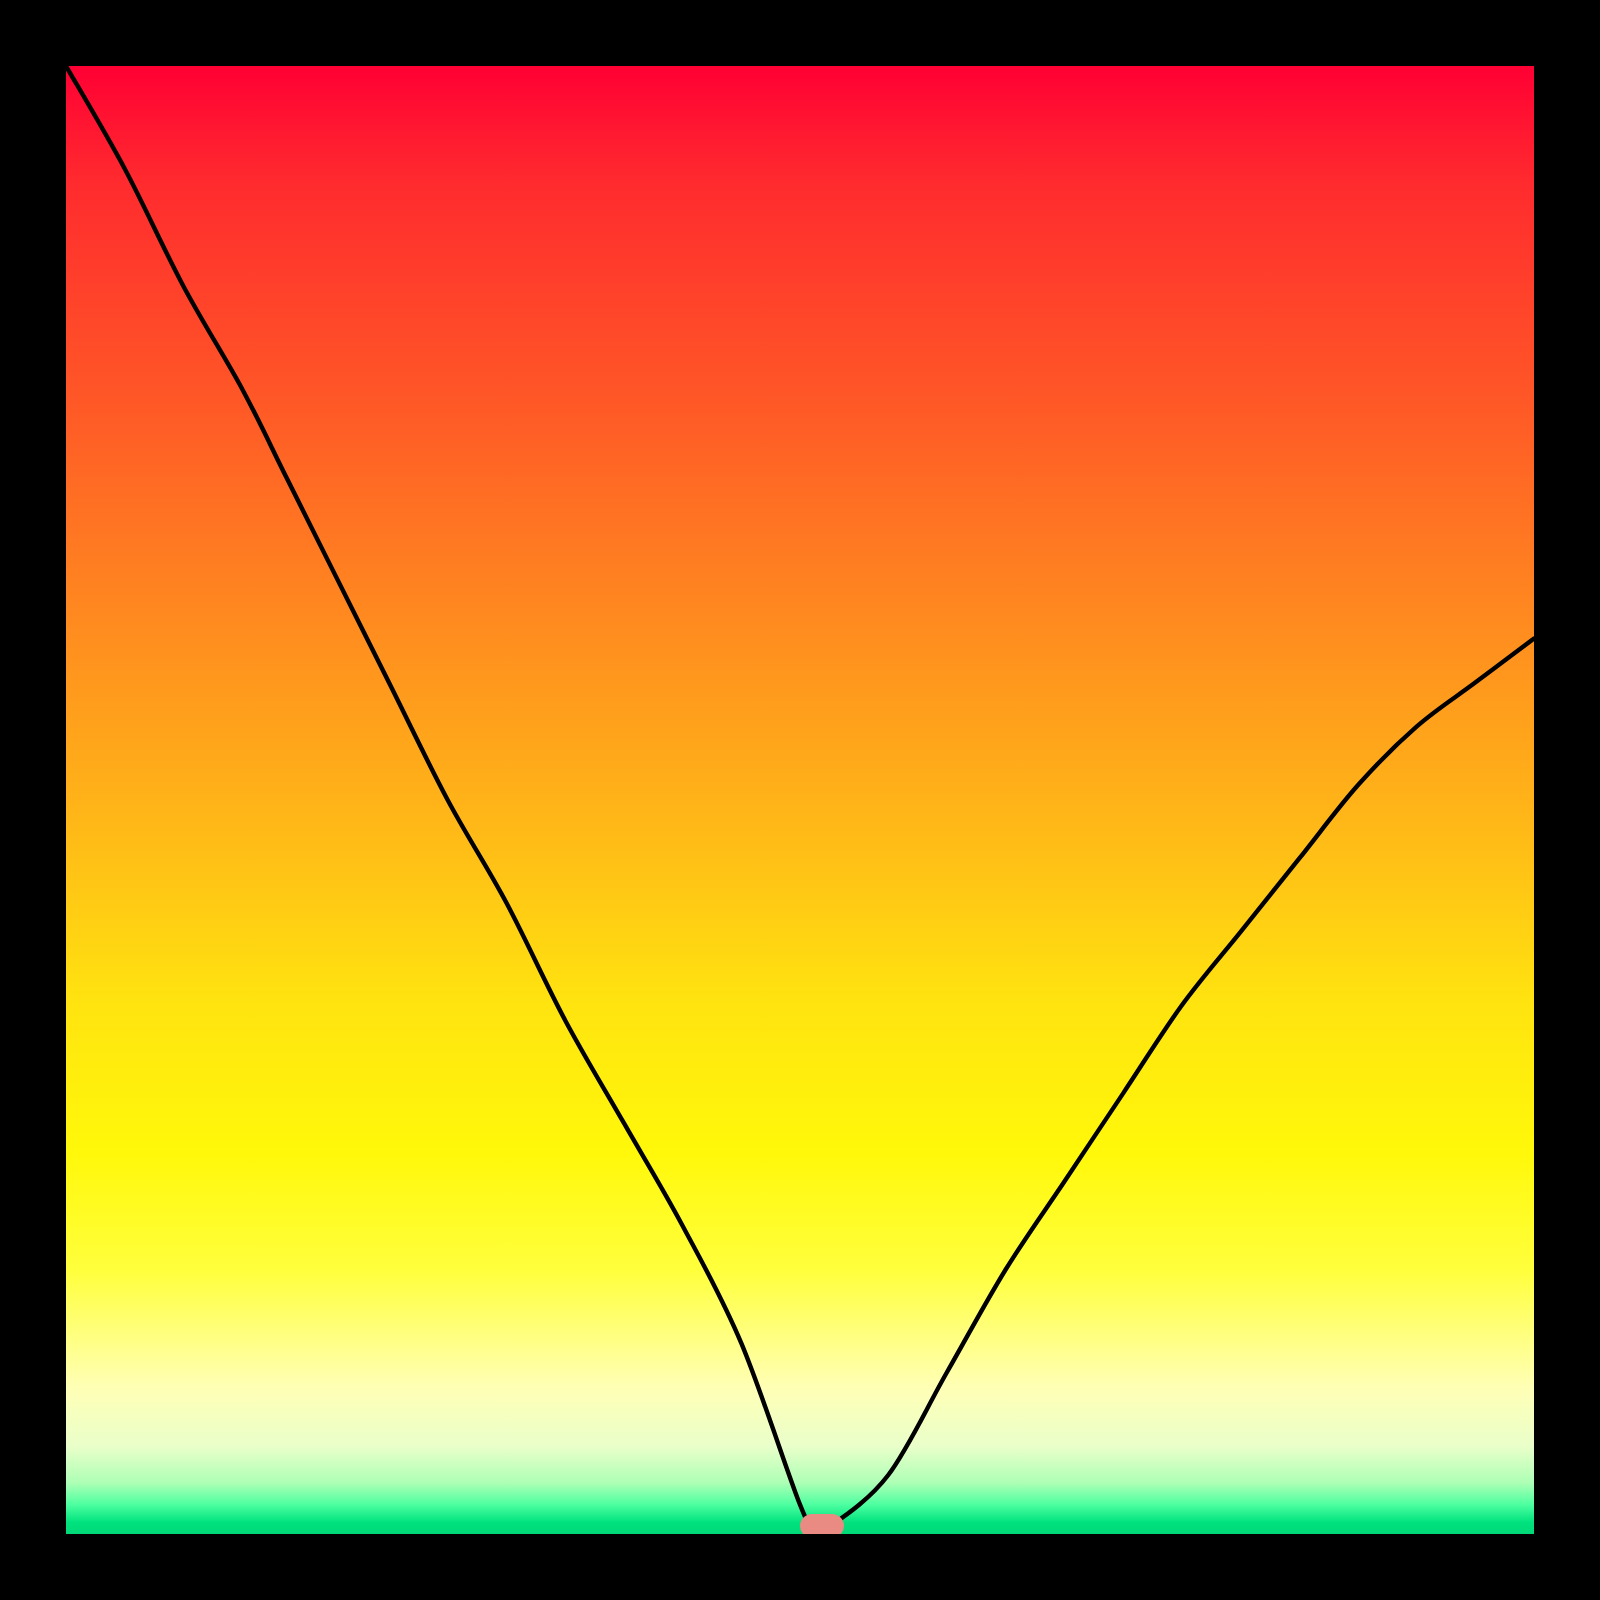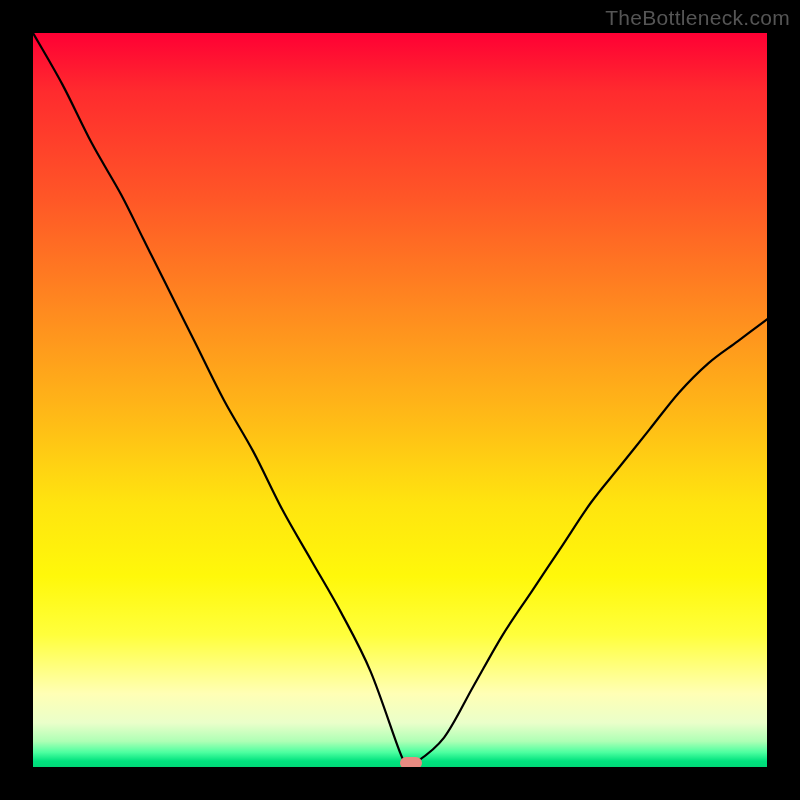--- a/index.html
+++ b/index.html
@@ -65,21 +65,20 @@
     border-radius: 6px;
     background: #e98b82;
     transform: translate(-50%, -50%);
     z-index: 3;
   }
 </style>
 </head>
 <body>
 
 <div class="frame">
-  <div class="watermark">TheBottleneck.com</div>
 
   <div class="plot">
     <svg class="curve" viewBox="0 0 734 734" preserveAspectRatio="none">
       <path id="curve-path" d="M 0.00 0.00 C 4.89 8.56, 19.57 33.03, 29.36 51.38 C 39.15 69.73, 48.93 91.75, 58.72 110.10 C 68.51 128.45, 79.52 145.58, 88.08 161.48 C 96.64 177.38, 102.76 190.84, 110.10 205.52 C 117.44 220.20, 123.56 232.43, 132.12 249.56 C 140.68 266.69, 151.69 288.71, 161.48 308.28 C 171.27 327.85, 181.05 348.65, 190.84 367.00 C 200.63 385.35, 210.41 400.03, 220.20 418.38 C 229.99 436.73, 239.77 458.75, 249.56 477.10 C 259.35 495.45, 269.13 511.35, 278.92 528.48 C 288.71 545.61, 298.49 561.51, 308.28 579.86 C 318.07 598.21, 327.85 615.34, 337.64 638.58 C 347.43 661.82, 360.88 704.03, 367.00 719.32 C 373.12 734.61, 371.89 728.50, 374.34 730.33 C 376.79 732.17, 375.56 734.61, 381.68 730.33 C 387.80 726.05, 401.25 717.49, 411.04 704.64 C 420.83 691.79, 430.61 670.39, 440.40 653.26 C 450.19 636.13, 459.97 617.78, 469.76 601.88 C 479.55 585.98, 489.33 572.52, 499.12 557.84 C 508.91 543.16, 518.69 528.48, 528.48 513.80 C 538.27 499.12, 548.05 483.22, 557.84 469.76 C 567.63 456.30, 577.41 445.29, 587.20 433.06 C 596.99 420.83, 606.77 408.59, 616.56 396.36 C 626.35 384.13, 636.13 370.67, 645.92 359.66 C 655.71 348.65, 665.49 338.86, 675.28 330.30 C 685.07 321.74, 694.85 315.62, 704.64 308.28 C 714.43 300.94, 729.11 289.93, 734.00 286.26" fill="none" stroke="#000" stroke-width="2.2" stroke-linecap="round" stroke-linejoin="round"></path>
     </svg>
     <div class="marker" id="marker" style="left: 378.01px; top: 730.33px;"></div>
   </div>
 </div>
 
 </body></html>

